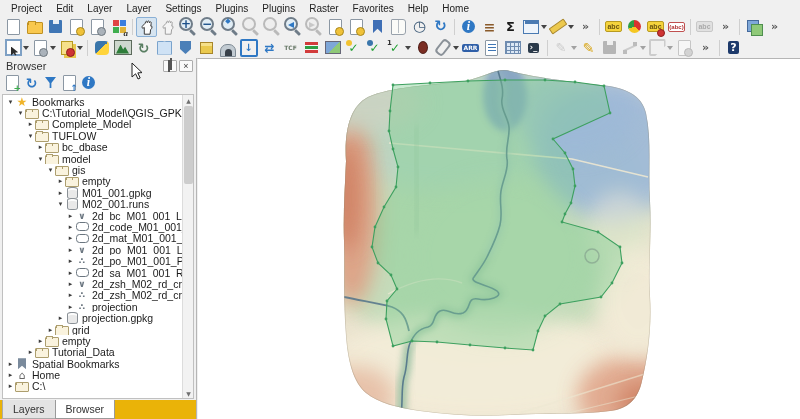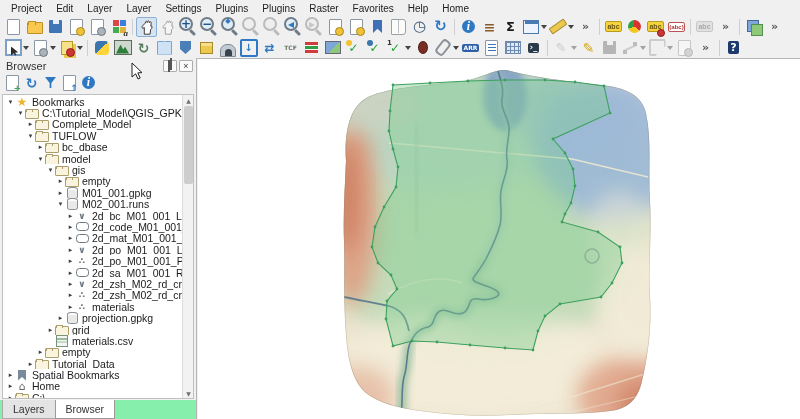--- a/index.html
+++ b/index.html
@@ -163,21 +163,21 @@
 
   
   #vscroll { position:absolute; right:0; top:0; bottom:0; width:11px; background:#f2f2f2;
              border-left:1px solid #dcdcdc; }
   .sarrow { position:absolute; left:0; width:11px; height:10px; font-size:6px; color:#707070;
             display:flex; align-items:center; justify-content:center; font-family:"DejaVu Sans",sans-serif; }
   #sthumb { position:absolute; left:1px; width:9px; top:11px; height:78px; background:#cdcdcd; border-radius:2px; }
 
   
   #panel-tabs { position:absolute; left:0; right:0; bottom:0; height:19px; display:flex;
-                align-items:stretch; padding-left:2px; background:#86efac; }
+                align-items:stretch; padding-left:2px; background:#eab308; }
   .ptab { font-size:10.5px; color:#333; padding:3px 10px 0 10px; border:1px solid #ababab;
           border-top:none; background:#e4e4e4; margin-right:-1px; }
   .ptab.active { background:#fff; border-color:#9a9a9a; }
 
   
   #canvas { position:absolute; left:198px; top:58px; right:0; bottom:0; background:#fff;
             border-top:1px solid #b5b5b5; }
   #mapsvg { position:absolute; left:0; top:0; }
 
   
@@ -620,36 +620,31 @@
             <span class="tlabel">2d_zsh_M02_rd_crest_001_L</span>
           </div>
           <div class="trow" style="padding-left: 63px;">
             <span class="texp">▸</span>
             <span class="tico t-vpoint">∴</span>
             <span class="tlabel">2d_zsh_M02_rd_crest_001_P</span>
           </div>
           <div class="trow" style="padding-left: 63px;">
             <span class="texp">▸</span>
             <span class="tico t-vpoint">∴</span>
-            <span class="tlabel">materials</span>
+            <span class="tlabel">projection</span>
           </div>
           <div class="trow" style="padding-left: 53px;">
             <span class="texp">▸</span>
             <span class="tico t-gpkg"></span>
             <span class="tlabel">projection.gpkg</span>
           </div>
           <div class="trow" style="padding-left: 43px;">
             <span class="texp">▸</span>
             <span class="tico t-folder"></span>
             <span class="tlabel">grid</span>
-          </div>
-          <div class="trow" style="padding-left: 43px;">
-            <span class="texp"></span>
-            <span class="tico t-csv"></span>
-            <span class="tlabel">materials.csv</span>
           </div>
           <div class="trow" style="padding-left: 33px;">
             <span class="texp">▸</span>
             <span class="tico t-folder"></span>
             <span class="tlabel">empty</span>
           </div>
           <div class="trow" style="padding-left: 23px;">
             <span class="texp">▸</span>
             <span class="tico t-folder"></span>
             <span class="tlabel">Tutorial_Data</span>

